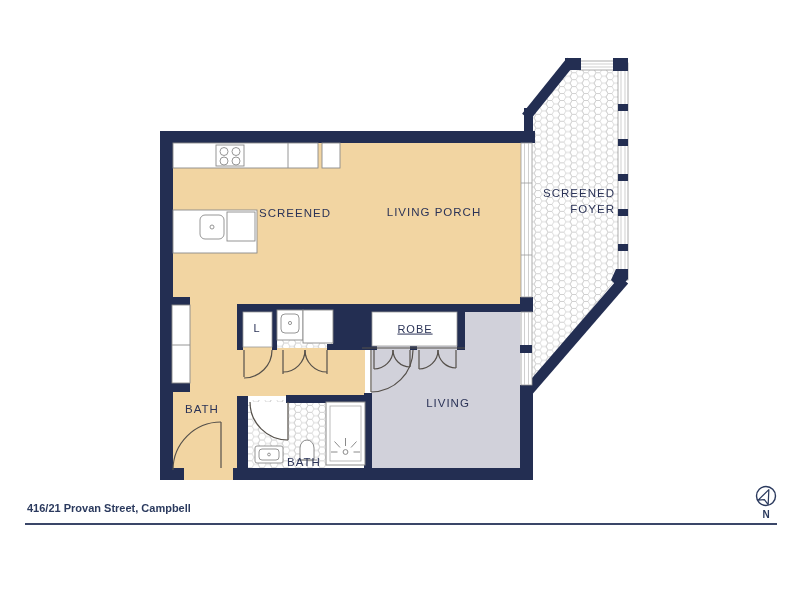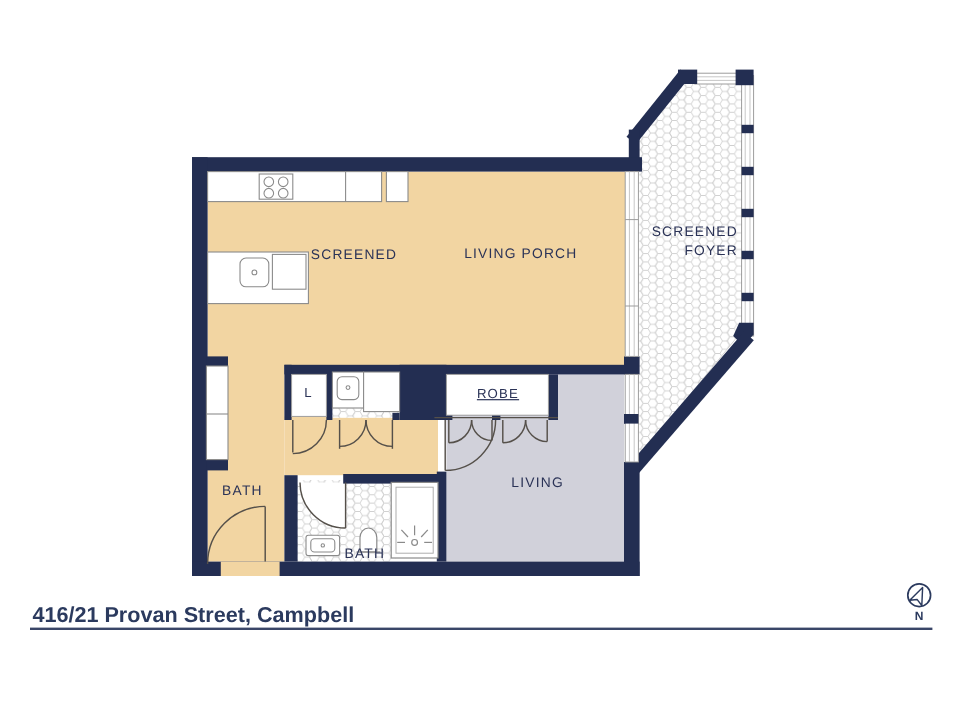--- a/index.html
+++ b/index.html
@@ -4,21 +4,21 @@
 <style>
   html,body{margin:0;padding:0;background:#ffffff;}
   #stage{position:relative;width:800px;height:600px;background:#ffffff;overflow:hidden;
          font-family:"Liberation Sans", sans-serif;}
   .room-label{position:absolute;transform:translate(-50%,-50%);color:#2b3357;
               font-size:11.5px;letter-spacing:1px;font-weight:400;text-align:right;
               white-space:nowrap;line-height:1.35;}
   .small-label{font-size:11px;}
   #plan-svg{position:absolute;left:0;top:0;}
   #address-title{position:absolute;left:27px;top:502px;color:#2b3a5e;font-weight:bold;
-                 font-size:18px;}
+                 font-size:11px;}
   #footer-rule{position:absolute;left:25px;top:523px;width:752px;height:2px;background:#3a4668;}
   #compass-n{position:absolute;left:766px;top:514px;transform:translate(-50%,-50%);
              color:#2b3a5e;font-size:10px;font-weight:600;}
 </style>
 </head>
 <body>
 
 <div id="stage">
 
   <svg id="plan-svg" width="800" height="600" viewBox="0 0 800 600">

